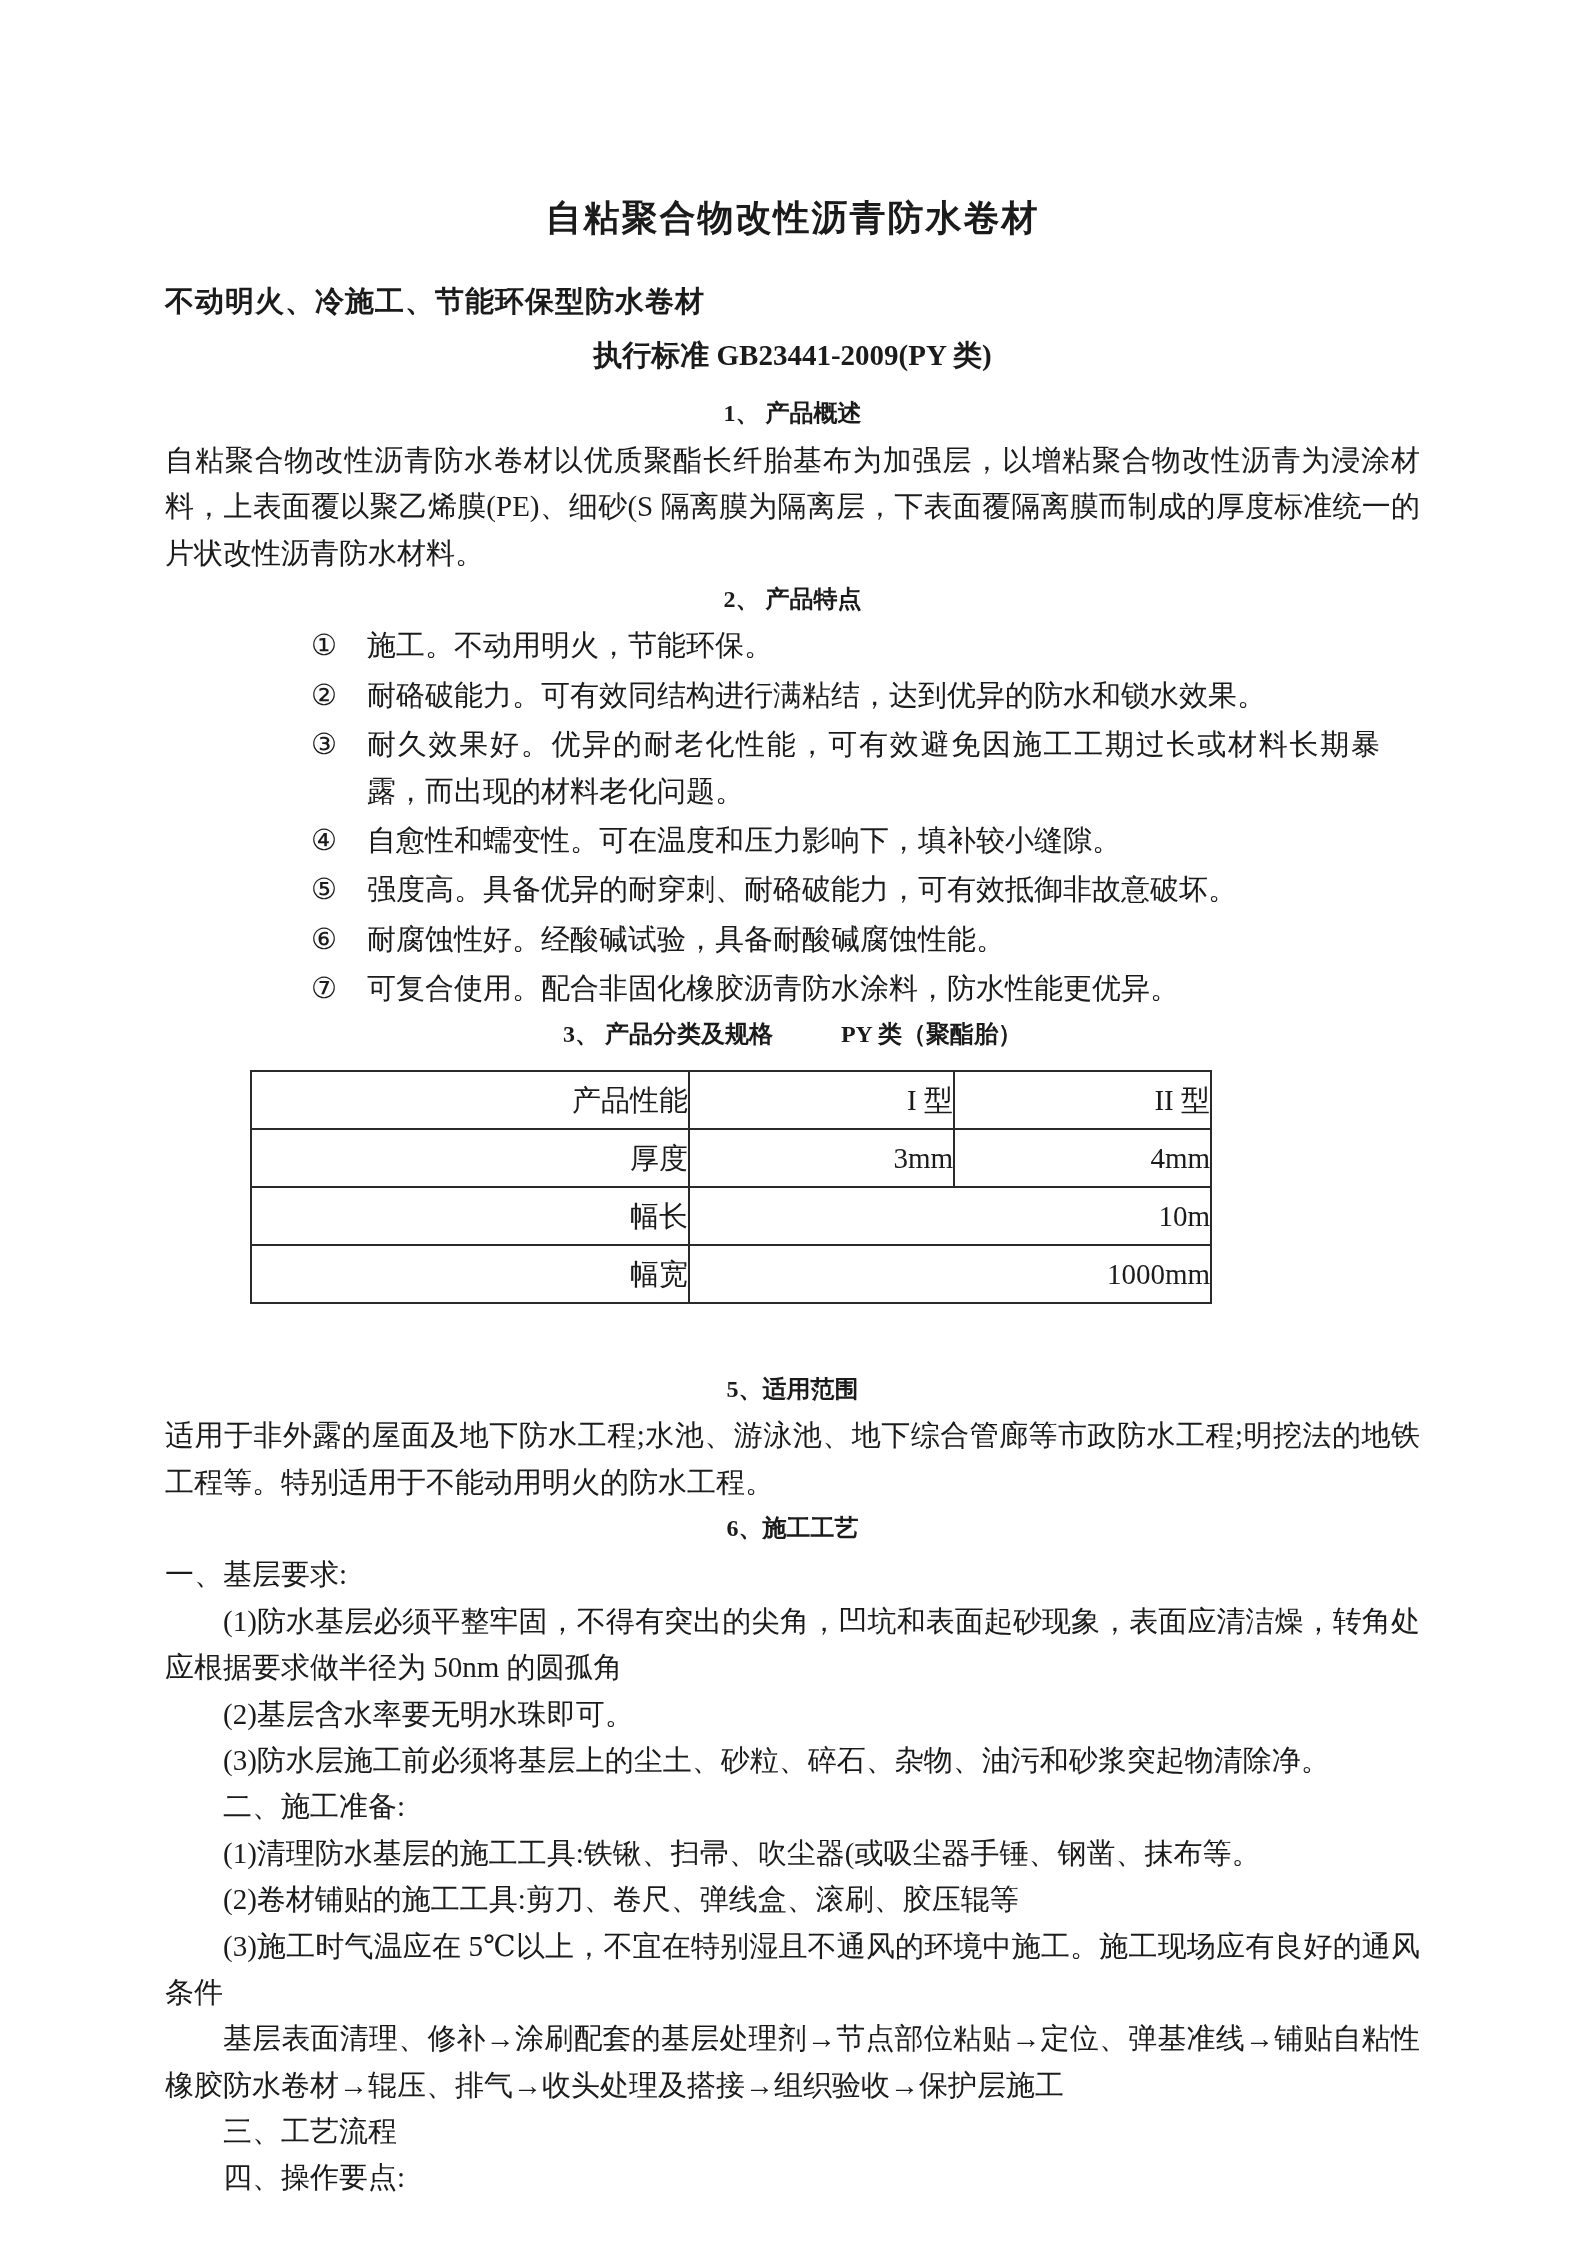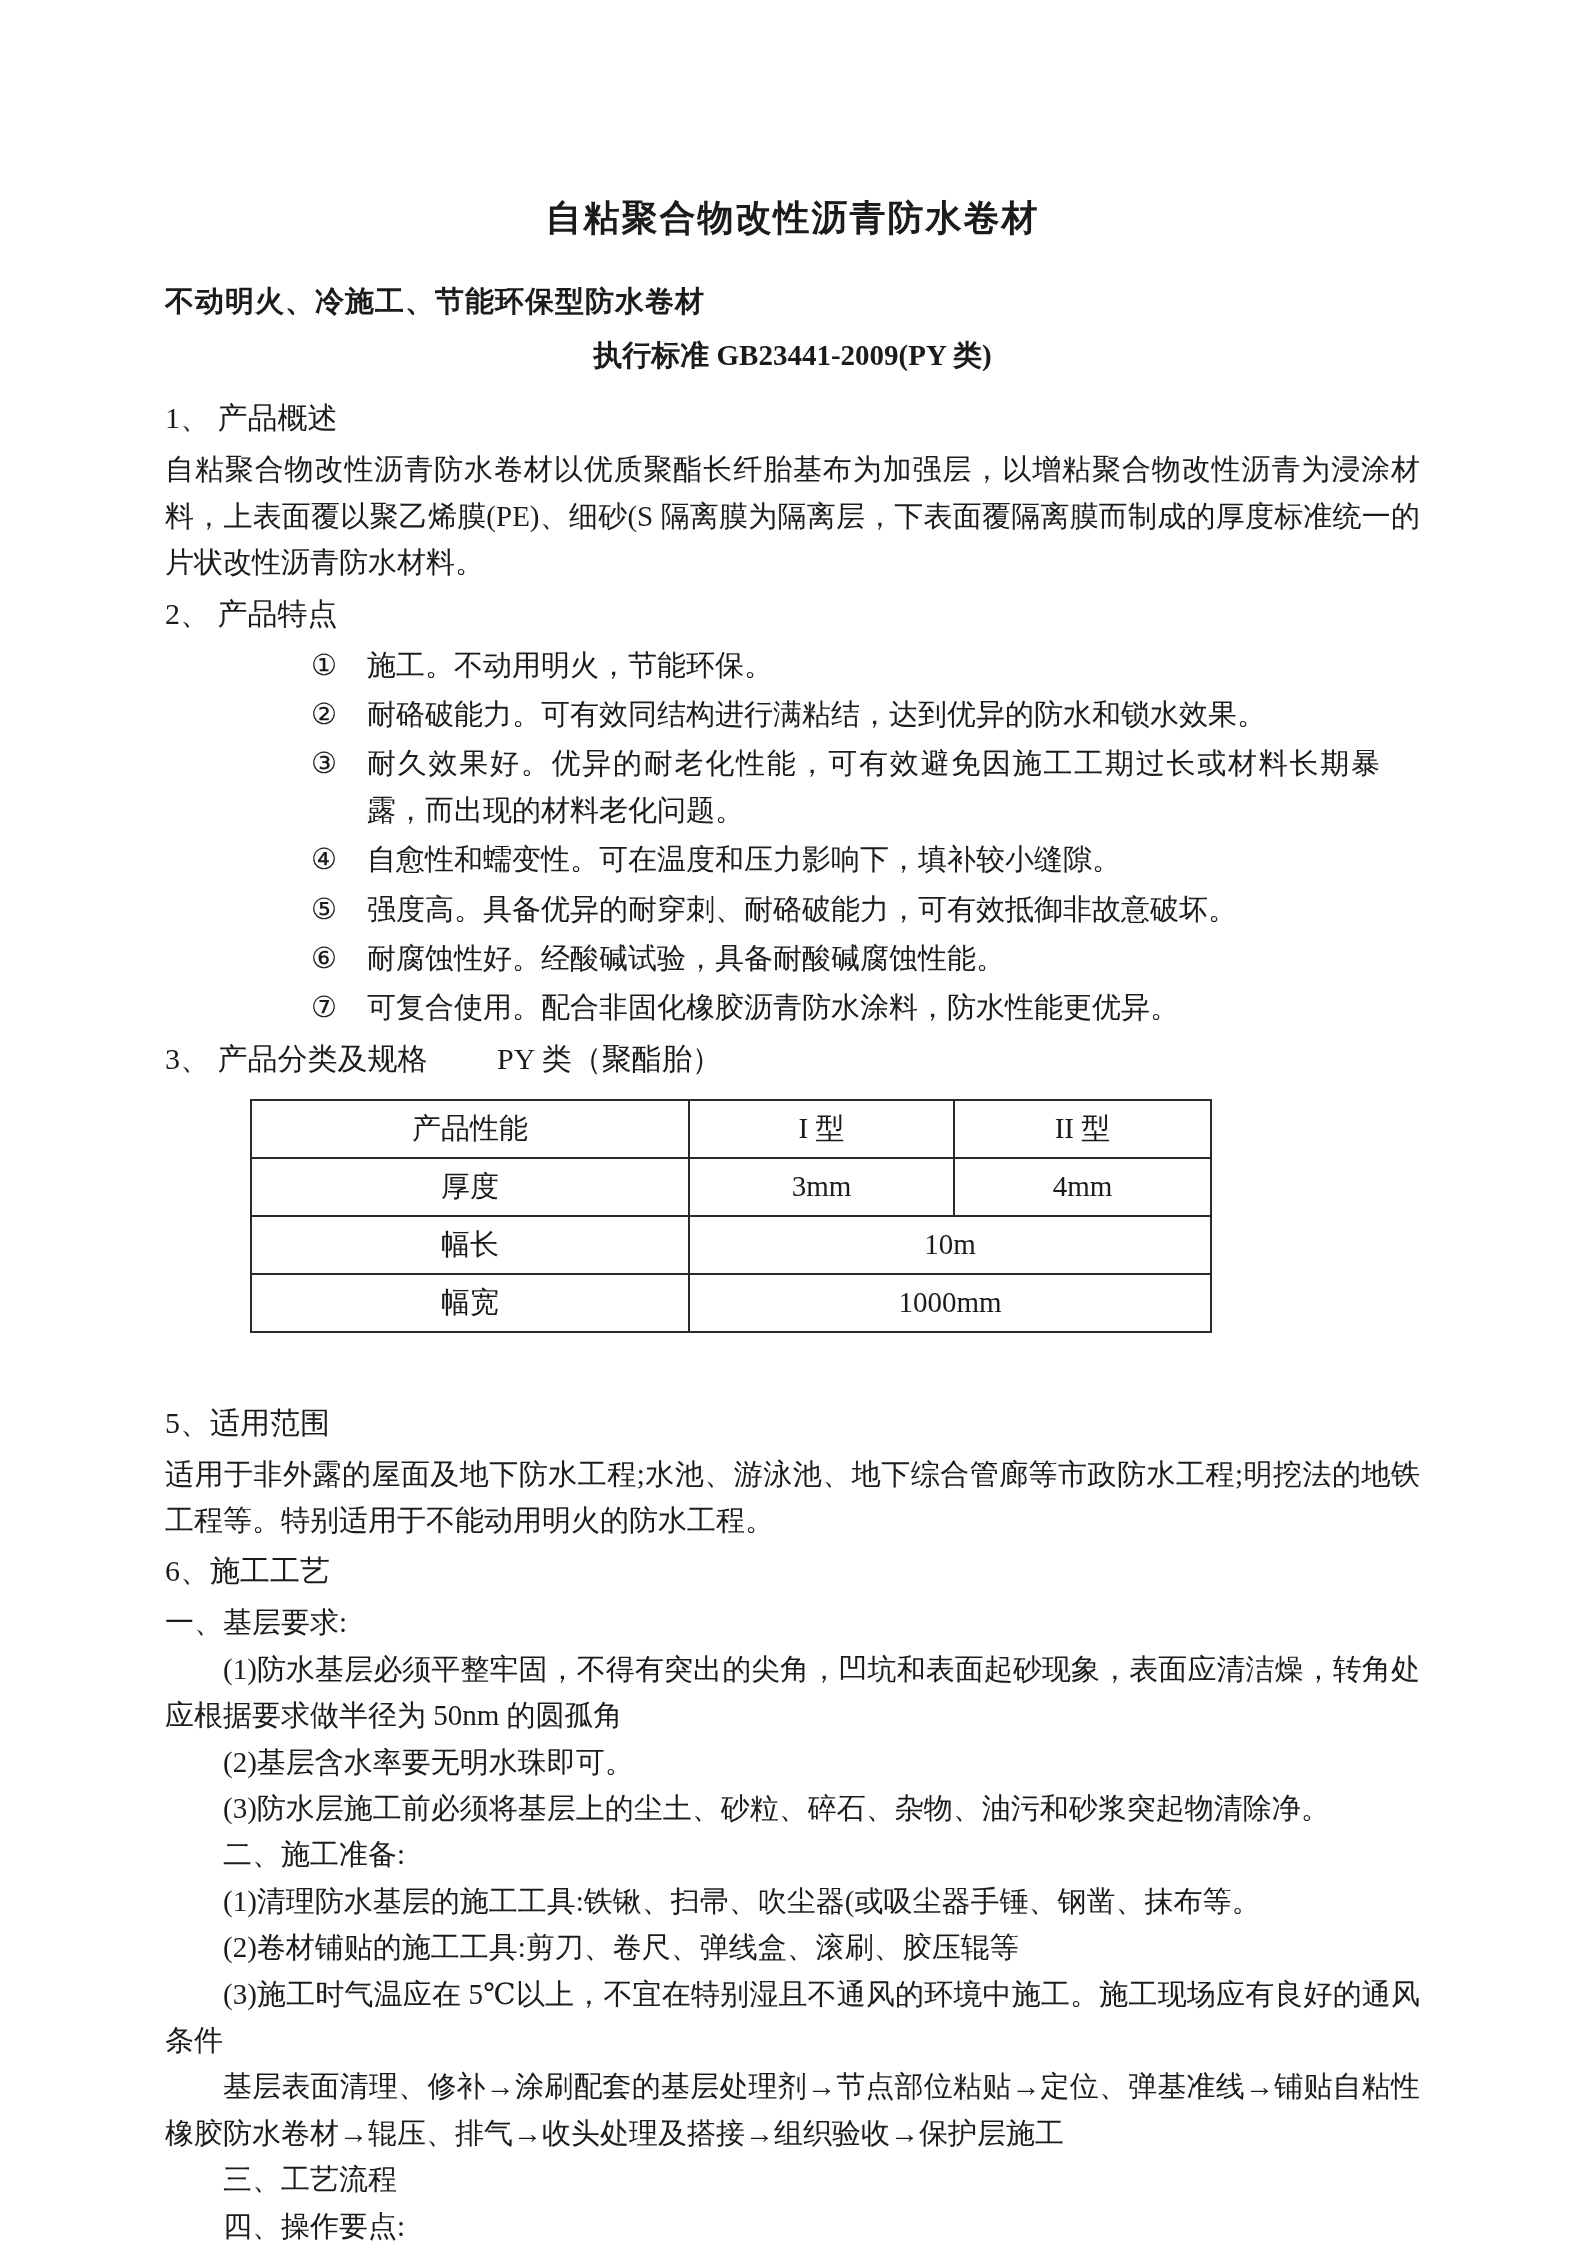--- a/index.html
+++ b/index.html
@@ -15,33 +15,33 @@
     letter-spacing:2px; margin:0 0 30px 0;
   }
   .doc-sub {
     text-align:left; font-size:29px; font-weight:bold;
     letter-spacing:1px; margin:0 0 8px 0;
   }
   .doc-standard {
     text-align:center; font-size:29px; font-weight:bold;
     margin:0 0 16px 0;
   }
-  .heading { font-size:30px; font-weight:normal; margin:4px 0 4px 0; }
+  .heading { font-size:24px; font-weight:bold; margin:4px 0 4px 0;text-align:center; }
   .heading .suffix { margin-left:62px; }
   .body-par { margin:0 0 2px 0; text-align:justify; }
   .features { list-style:none; margin:2px 0 4px 0; padding:0 0 0 146px; }
   .feature-item { display:flex; align-items:flex-start; margin:3px 0; }
   .feature-num { flex:none; width:56px; }
   .feature-text { flex:1; text-align:justify; padding-right:40px; }
   table.spec {
     border-collapse:collapse; margin:16px 0 0 85px;
     width:954px; table-layout:fixed;
   }
   table.spec td {
-    border:2px solid #2a2a2a; text-align:center; vertical-align:middle;
+    border:2px solid #2a2a2a; text-align:right; vertical-align:middle;
     height:56px; padding:0; font-size:29px;
   }
   .col1 { width:436px; } .col2 { width:263px;font-family:Liberation Serif, serif; } .col3 { width:255px; }
   .heading-s5 { margin-top:66px; }
   .proc p { margin:0; text-align:justify; }
   .proc .ind { text-indent:2em; }
 </style>
 </head>
 <body>
 

